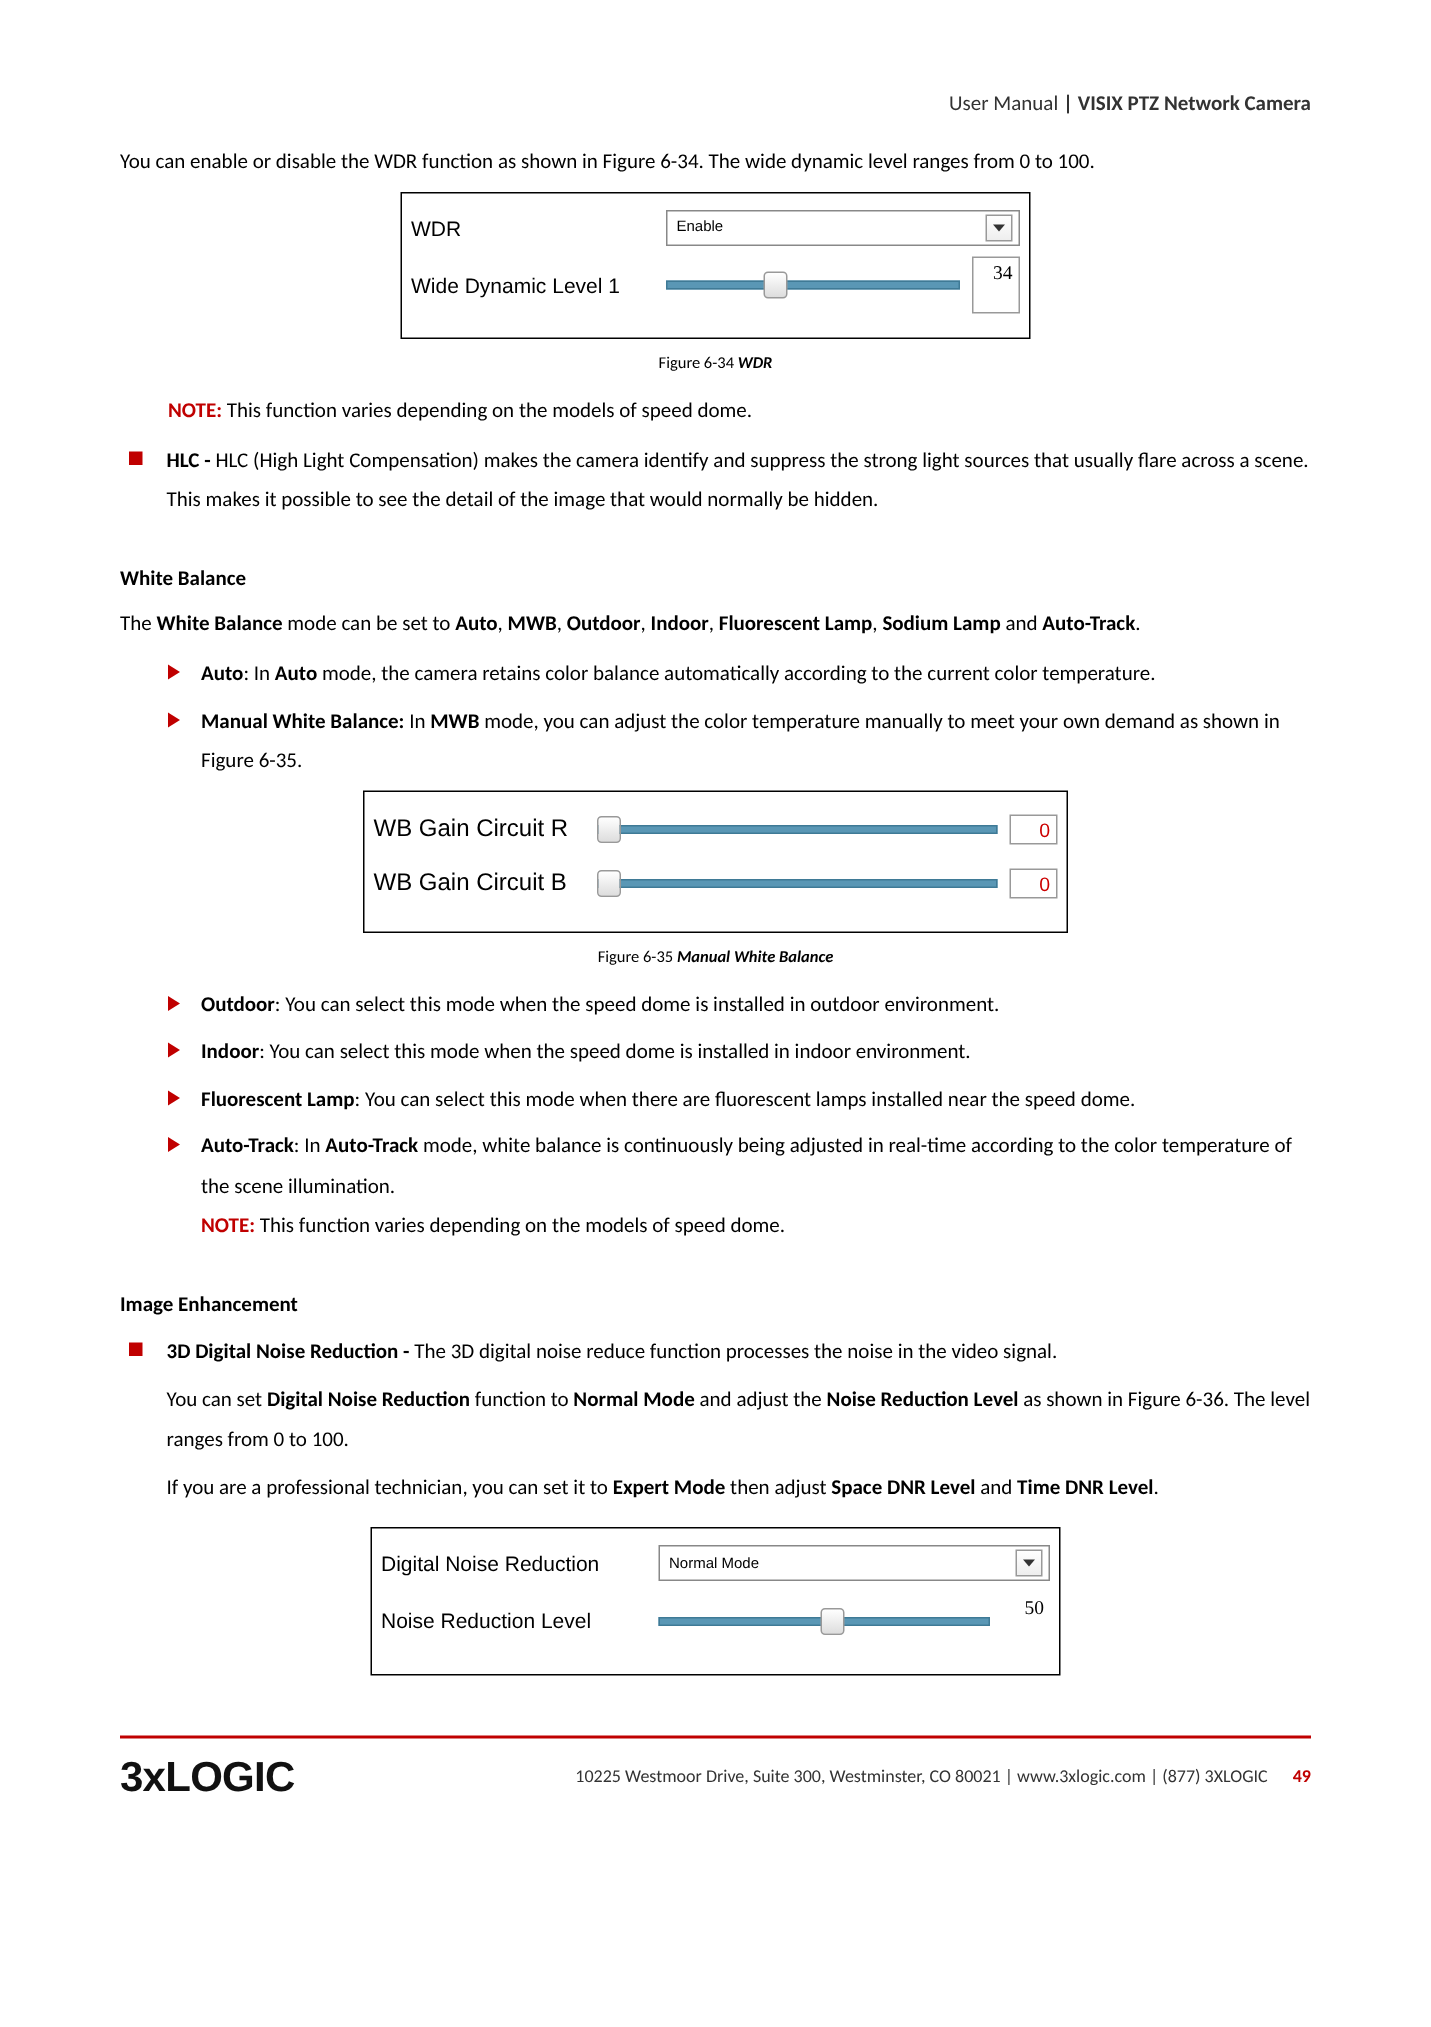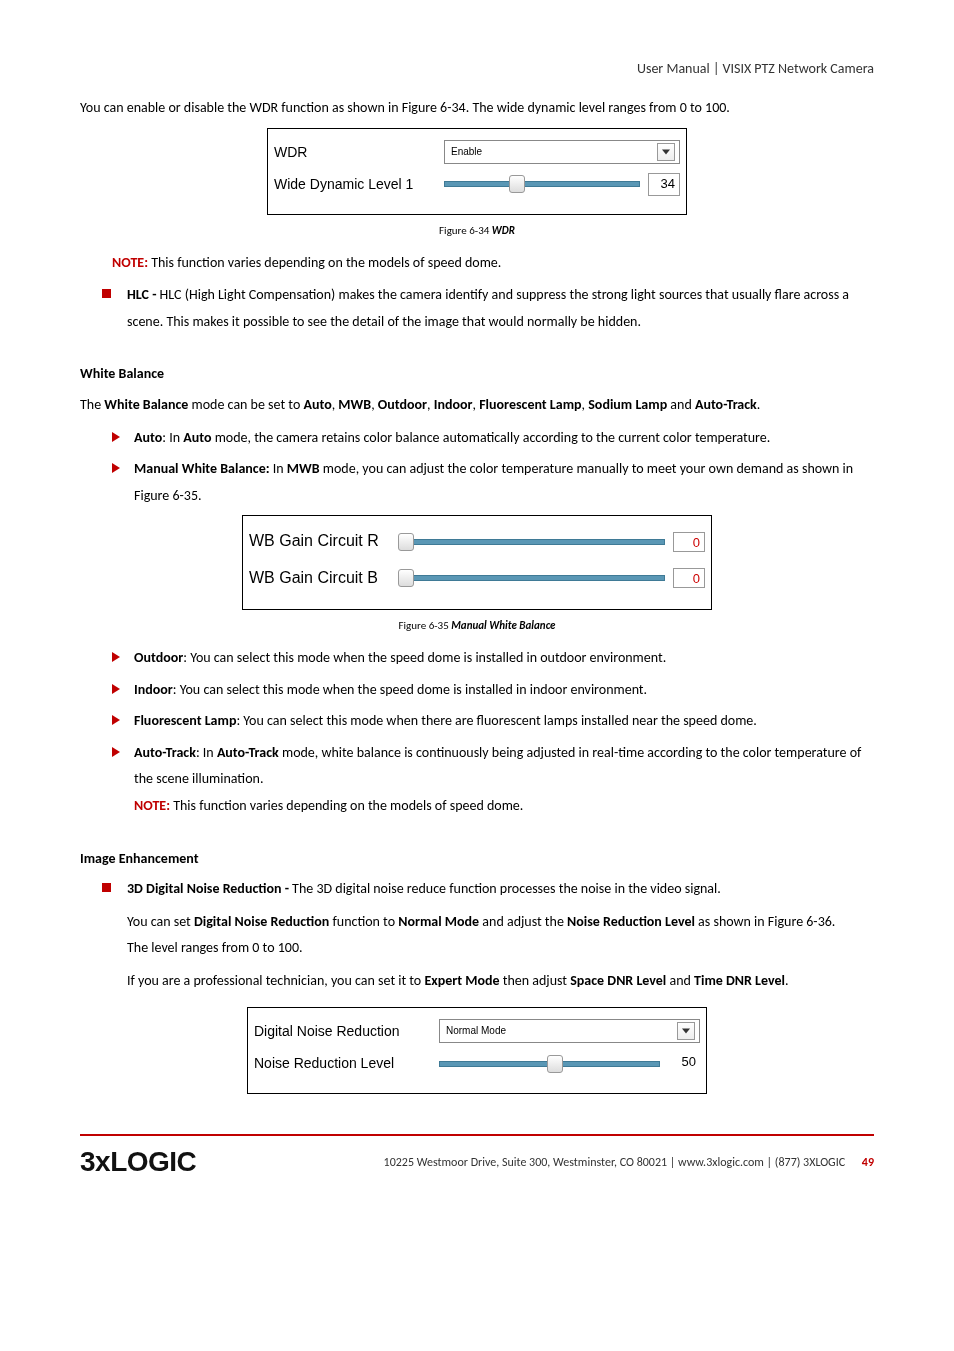--- a/index.html
+++ b/index.html
@@ -17,21 +17,21 @@
     box-sizing: border-box;
     padding: 60px 80px 0 80px;
   }
   .header-line {
     text-align: right;
     font-size: 14px;
     color: #333;
     margin-bottom: 18px;
   }
   .header-line .thin { font-weight: 400; }
-  .header-line .bold { font-weight: 400; }
+  .header-line .bold { font-weight: 700; }
   .body-text {
     font-size: 14px;
     line-height: 1.9;
     color: #000;
   }
   .para { margin: 0 0 6px 0; }
   .figure-wrap {
     display: flex;
     justify-content: center;
     margin: 6px 0 2px 0;
@@ -59,29 +59,29 @@
   .slider-track {
     flex: 1; height: 4px; background: #5a97b5; border: 1px solid #3f7a96;
     position: relative; margin-right: 8px;
   }
   .slider-thumb {
     position: absolute; top: -7px; width: 14px; height: 16px;
     background: linear-gradient(#fff,#ddd); border: 1px solid #999;
     border-radius: 3px;
   }
   .slider-val {
-    width: 32px; height: 23px; border: 1px solid #999; font-family: Liberation Sans, sans-serif;
+    width: 32px; height: 38px; border: 1px solid #999; font-family: Liberation Serif, serif;
     font-size: 13px; text-align: right; padding-right: 4px; line-height: 20px;
     box-sizing: border-box;
   }
   .caption { text-align: center; font-size: 11px; margin: 6px 0 8px 0; }
   .caption .fig-label { font-weight: 400; }
   .caption .fig-title { font-style: italic; font-weight: 700; }
   .note-red { color: #c00000; font-weight: 700; }
-  .sq-bullet-row { display: flex; align-items: flex-start; margin: 4px 16px; }
+  .sq-bullet-row { display: flex; align-items: flex-start; margin: 4px 0; }
   .sq-bullet {
     width: 9px; height: 9px; background: #c00000; margin: 7px 16px 0 6px;
     flex: 0 0 auto;
   }
   .sq-content { flex: 1; }
   .section-head { font-weight: 700; margin: 26px 0 4px 0; }
   .tri-bullet-row { display: flex; align-items: flex-start; margin: 5px 0 4px 32px; justify-content: flex-end; }
   .tri-bullet {
     width: 0; height: 0; border-style: solid;
     border-width: 5px 0 5px 8px;

